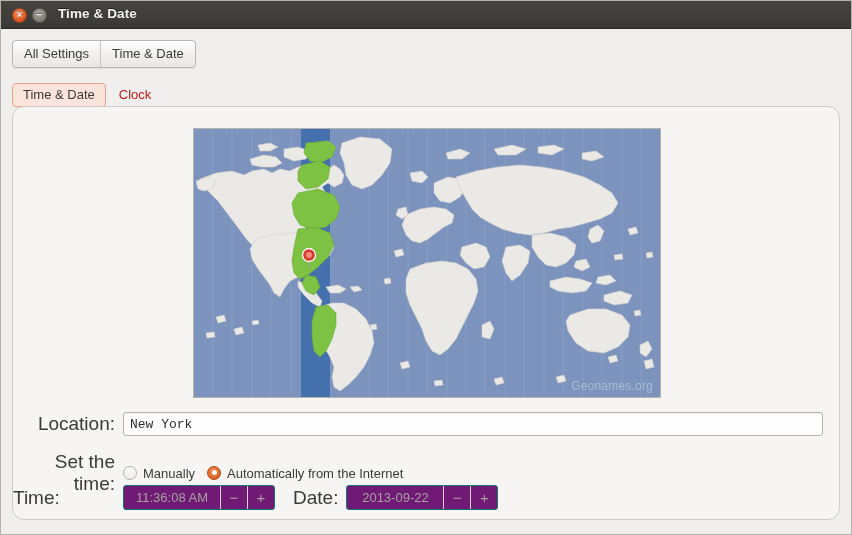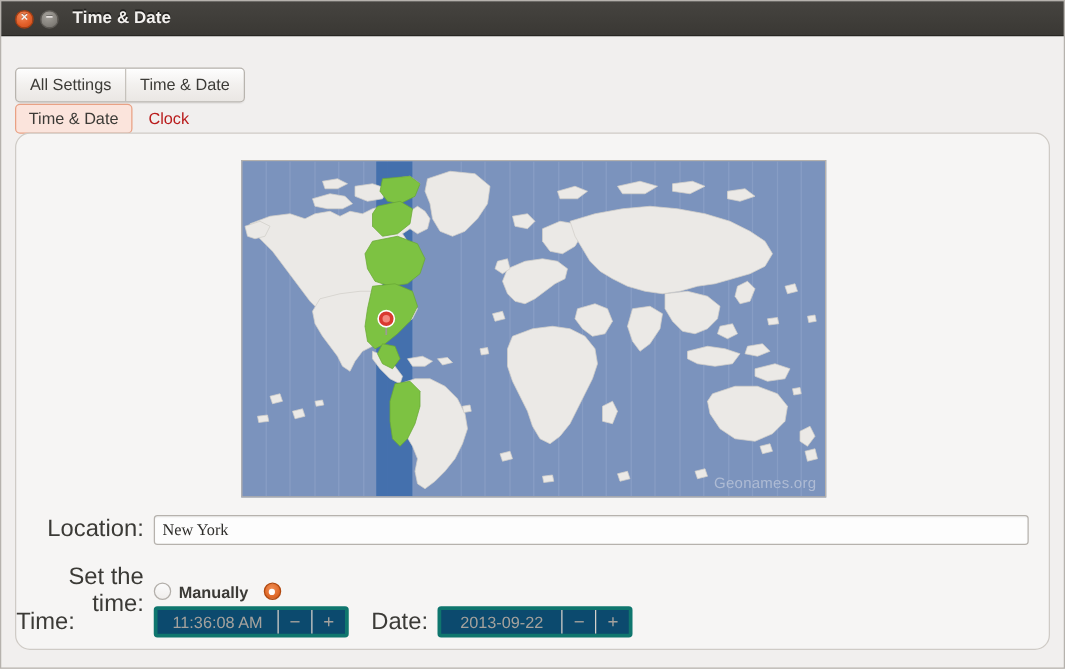--- a/index.html
+++ b/index.html
@@ -51,21 +51,21 @@
     position: absolute; left: 57px; top: 5px;
     font-size: 13.5px; font-weight: bold;
     color: #f3f1ef;
     text-shadow: 0 -1px 0 rgba(0,0,0,.5);
     letter-spacing: .1px;
   }
 
   
   #toolbar { position: absolute; left: 0; top: 29px; width: 850px; height: 44px; }
   #btn-group {
-    position: absolute; left: 11px; top: 24px;
+    position: absolute; left: 11px; top: 10px;
     display: flex;
     border: 1px solid #b8b4ae;
     border-radius: 4px;
     background: linear-gradient(to bottom, #fefefe 0%, #f2f0ee 50%, #eae7e4 100%);
     box-shadow: 0 1px 0 rgba(255,255,255,.8) inset, 0 1px 1px rgba(0,0,0,.05);
     overflow: hidden;
   }
   .grp-btn {
     padding: 5px 11px 6px 11px;
     font-size: 13px;
@@ -130,31 +130,31 @@
   .lbl { font-size: 19px; color: #3b3a36; }
 
   #row-location { left: 0px; top: 305px; width: 828px; }
   #loc-label { width: 110px; text-align: right; padding-right: 8px; box-sizing: border-box; }
   #loc-input {
     width: 700px; height: 24px;
     box-sizing: border-box;
     border: 1px solid #b6b2ad;
     border-radius: 3px;
     background: #fdfdfd;
-    font-family: Liberation Serif, serif;
+    font-family: Liberation Mono, monospace;
     font-size: 13px;
     color: #2f2e2b;
     padding: 0 6px;
     outline: none;
     box-shadow: 0 1px 1px rgba(0,0,0,.06) inset;
   }
 
   #row-settime { left: 0px; top: 344px; width: 828px; }
   #settime-label { width: 110px; text-align: right; padding-right: 8px; box-sizing: border-box; }
-  .radio-item { display: flex; align-items: flex-start; cursor: pointer; margin-right: 12px; font-weight: bold; }
+  .radio-item { display: flex; align-items: flex-start; cursor: pointer; margin-right: 12px; }
   .radio {
     width: 14px; height: 14px; border-radius: 50%;
     box-sizing: border-box;
     margin-right: 6px;
     display: flex; align-items: center; justify-content: center;
     flex: none;
   }
   .radio.off {
     background: linear-gradient(to bottom, #fbfbfb, #f0eeec);
     border: 1px solid #b3afaa;
@@ -168,23 +168,23 @@
     background: #fdfcfb;
   }
   .radio-label { font-size: 13px; color: #3b3a36; }
 
   #row-time { left: 0px; top: 378px; width: 828px; }
   #time-label { width: 110px; padding-right: 8px; box-sizing: border-box; }
   #date-label { padding: 0 8px 0 18px; }
   .spin {
     display: flex; align-items: stretch;
     height: 25px;
-    border: 3px solid #0f766e;
+    border: 1px solid #0f766e;
     border-radius: 3px;
-    background: #0c4a6e;
+    background: #701a75;
     overflow: hidden;
     box-sizing: border-box;
   }
   .spin .val {
     display: flex; align-items: center; justify-content: center;
     font-size: 13px;
     color: #a5a29d;
     padding: 0 9px;
     min-width: 96px;
     box-sizing: border-box;
@@ -390,20 +390,21 @@
       <div class="row" id="row-settime">
         <div class="lbl" id="settime-label">Set the time:</div>
         <div class="radio-item">
           <span class="radio off"></span>
           <span class="radio-label">Manually</span>
         </div>
         <div class="radio-item">
           <span class="radio on">
               <i></i>
             </span>
+          <span class="radio-label">Automatically from the Internet</span>
         </div>
       </div>
 
       <div class="row" id="row-time">
         <div class="lbl" id="time-label">Time:</div>
         <div class="spin" id="time-spin">
           <div class="val">11:36:08 AM</div>
           <div class="sbtn">−</div>
           <div class="sbtn">+</div>
         </div>

